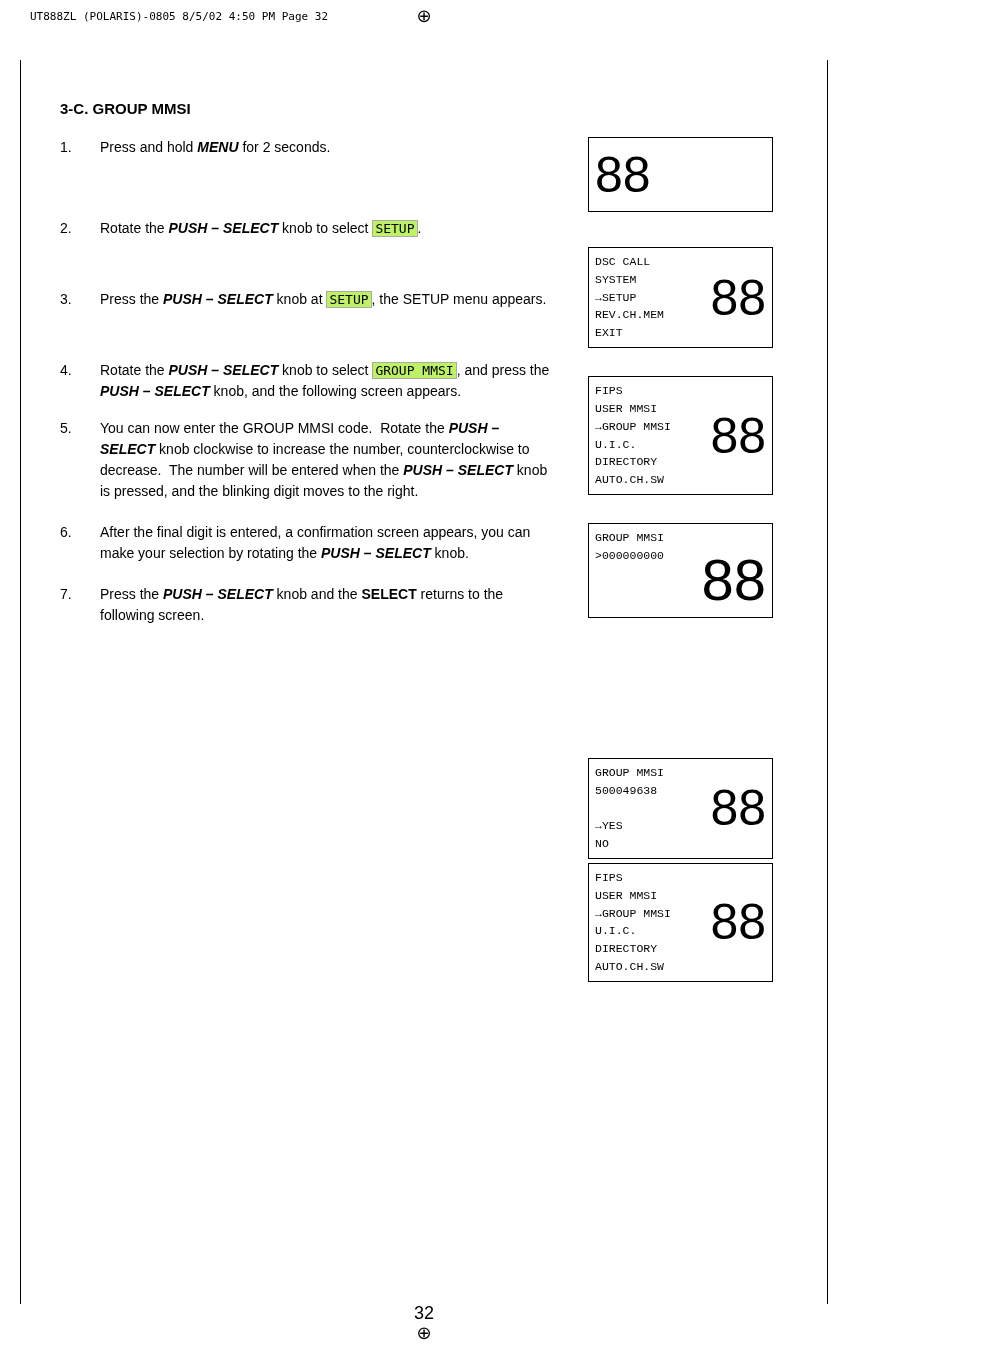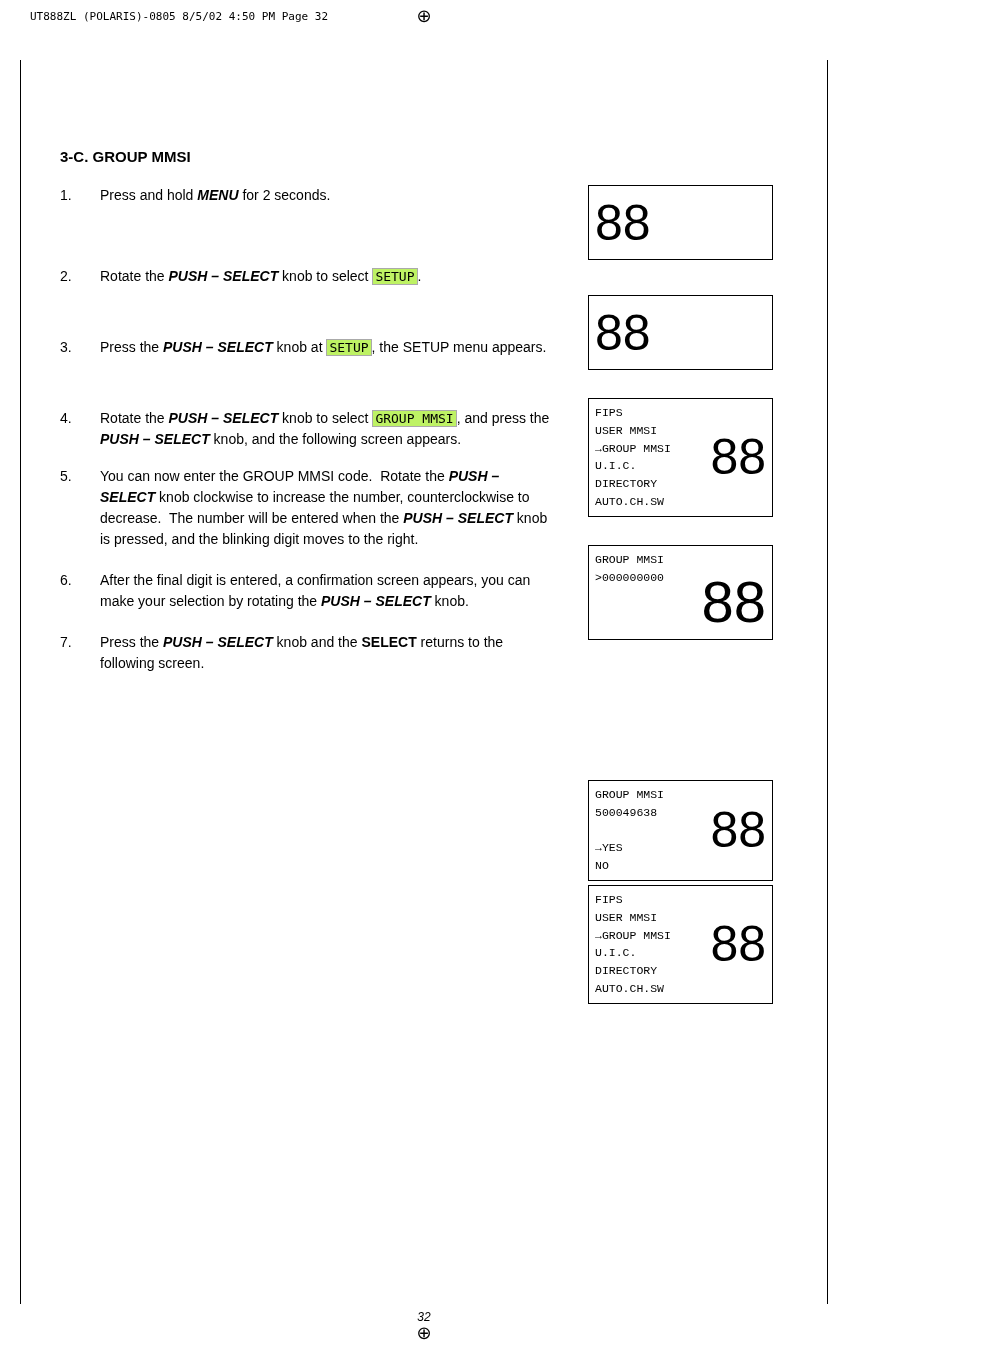--- a/index.html
+++ b/index.html
@@ -41,22 +41,21 @@
       font-size: 18px;
       color: #000;
     }
 
     
     .page-number {
       position: absolute;
       bottom: 40px;
       left: 50%;
       transform: translateX(-50%);
-      font-size: 12px;
-      font-style: italic;
+      font-size: 18px;
     }
 
     
     .reg-mark-bottom {
       position: absolute;
       bottom: 20px;
       left: 50%;
       transform: translateX(-50%);
       font-size: 18px;
       color: #000;
@@ -79,21 +78,20 @@
       width: 1px;
       background: #000;
     }
 
     
     .content {
       position: absolute;
       top: 100px;
       left: 60px;
       right: 60px;
-      margin-top: 48px;
     }
 
     
     .section-heading {
       font-size: 15px;
       font-weight: bold;
       margin-bottom: 20px;
     }
 
     
@@ -245,20 +243,25 @@
 
       </div>
 
       <div style="width:200px; flex-shrink:0; position:relative;">
 
         <div class="screen-block" style="margin-top:0; margin-bottom:35px;">
           <div class="screen-inner-digit">88</div>
         </div>
 
         <div class="screen-block" style="margin-bottom:28px;">
+          <div class="screen-inner-text">DSC CALL
+SYSTEM
+→SETUP
+REV.CH.MEM
+EXIT</div>
           <div class="screen-inner-digit">88</div>
         </div>
 
         <div class="screen-block" style="margin-bottom:28px;">
           <div class="screen-inner-text">FIPS
 USER MMSI
 →GROUP MMSI
 U.I.C.
 DIRECTORY
 AUTO.CH.SW</div>

